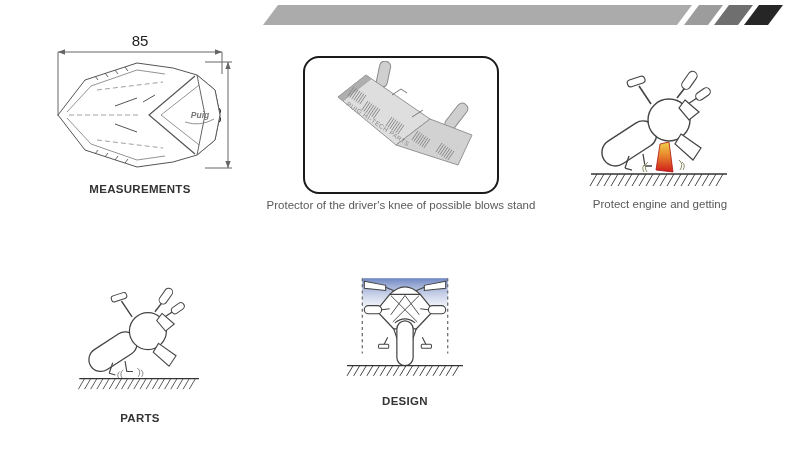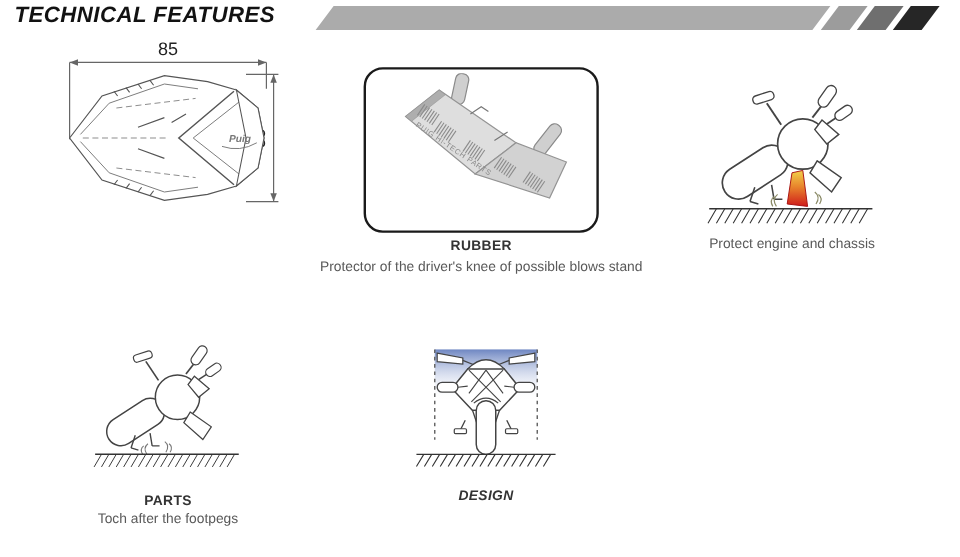--- a/index.html
+++ b/index.html
@@ -15,21 +15,20 @@
   .rubber-box{width:192px;height:134px;margin:6px auto 0;border:2px solid #1a1a1a;
               border-radius:16px;display:flex;align-items:center;justify-content:center;}
   svg{display:block;margin:0 auto;}
   .mt4{margin-top:4px;} .mt3{margin-top:3px;} .mt13{margin-top:13px;} .mt16{margin-top:16px;}
 </style>
 </head>
 <body>
 
 <div class="page">
 
-  <h1 class="title">TECHNICAL FEATURES</h1>
 
   <svg class="stripes" width="800" height="30" viewBox="0 0 800 30">
     <polygon points="278,5 692,5 677,25 263,25" fill="#ababab"></polygon>
     <polygon points="699,5 723,5 708,25 684,25" fill="#9c9c9c"></polygon>
     <polygon points="729,5 753,5 738,25 714,25" fill="#6f6f6f"></polygon>
     <polygon points="759,5 783,5 768,25 744,25" fill="#262626"></polygon>
   </svg>
 
   <div class="panel" style="left:38px;top:32px;width:204px;">
     <svg width="190" height="150" viewBox="0 0 190 150">
@@ -60,20 +59,21 @@
         <line x1="52" y1="58" x2="118" y2="50" stroke="#888" stroke-width=".8" stroke-dasharray="5,3"></line>
         <line x1="52" y1="108" x2="118" y2="116" stroke="#888" stroke-width=".8" stroke-dasharray="5,3"></line>
         <line x1="24" y1="83" x2="96" y2="83" stroke="#888" stroke-width=".8" stroke-dasharray="5,3"></line>
         <path d="M70,74 L92,66 M70,92 L92,100 M98,70 L110,63" stroke="#555" stroke-width="1" fill="none"></path>
         <path d="M50,44 L53,48 M60,41 L63,45 M70,38 L73,42 M80,35 L83,39
                  M50,122 L53,118 M60,125 L63,121 M70,128 L73,124 M80,131 L83,127" stroke="#555" stroke-width=".9" fill="none"></path>
         <text x="155" y="86" text-anchor="middle" font-size="8.5" font-style="italic" font-weight="700" fill="#777">Puig</text>
         <path d="M140,90 Q155,95 169,87" stroke="#777" stroke-width=".8" fill="none"></path>
       </g>
     </svg>
+    <div class="panel-label">MEASUREMENTS</div>
   </div>
 
   <div class="panel" style="left:251px;top:50px;width:300px;">
     <div class="rubber-box">
       <svg width="186" height="128" viewBox="0 0 186 128">
         <defs>
           <g id="vent" stroke="#8a8a8a" stroke-width=".9">
             <line x1="0" y1="0" x2="0" y2="11"></line>
               <line x1="2.4" y1="0" x2="2.4" y2="11"></line>
             <line x1="4.8" y1="0" x2="4.8" y2="11"></line>
@@ -92,21 +92,20 @@
           <use href="#vent" transform="translate(46,26) rotate(34)"></use>
           <use href="#vent" transform="translate(60,40) rotate(34)"></use>
           <use href="#vent" transform="translate(84,56) rotate(34)"></use>
           <use href="#vent" transform="translate(110,70) rotate(34)"></use>
           <use href="#vent" transform="translate(134,82) rotate(34)"></use>
         </g>
         <path d="M84,34 l9,-6 l6,4 M104,56 l11,-7" stroke="#777" stroke-width="1" fill="none"></path>
         <text transform="translate(38,44) rotate(34)" font-size="6.2" letter-spacing=".6" fill="#8a8a8a">PUIG HI-TECH PARTS</text>
       </svg>
     </div>
-    <div class="panel-label mt4">RUBBER</div>
     <div class="panel-caption mt3">
       <span>Protector of the driver's knee of possible blows stand</span>
     </div>
   </div>
 
   <div class="panel" style="left:575px;top:50px;width:170px;">
     <svg width="150" height="126" viewBox="0 0 150 126" style="margin-top:20px">
       <defs>
         <linearGradient id="gradPin" x1="0" y1="0" x2="0" y2="1">
           <stop offset="0" stop-color="#f2d24b"></stop>
@@ -130,21 +129,21 @@
       <polygon points="75,74 84,72 88,102 71,100" fill="url(#gradPin)" stroke="#a81212" stroke-width=".8"></polygon>
       <path d="M63,92 q-5,4 -1,10 M60,94 q-4,3 -1,8 M94,90 q5,4 1,10 M97,92 q4,3 1,8" stroke="#8a8a66" stroke-width="1" fill="none"></path>
       <g stroke="#333">
         <line x1="6" y1="104" x2="142" y2="104" stroke-width="1.3"></line>
         <path stroke-width=".9" d="M12,104 l-7,12 M19,104 l-7,12 M26,104 l-7,12 M33,104 l-7,12 M40,104 l-7,12
           M47,104 l-7,12 M54,104 l-7,12 M61,104 l-7,12 M68,104 l-7,12 M75,104 l-7,12 M82,104 l-7,12
           M89,104 l-7,12 M96,104 l-7,12 M103,104 l-7,12 M110,104 l-7,12 M117,104 l-7,12 M124,104 l-7,12
           M131,104 l-7,12 M138,104 l-7,12"></path>
       </g>
     </svg>
-    <div class="panel-caption">Protect engine and chassis</div>
+    <div class="panel-caption">Protect engine and getting</div>
   </div>
 
   <div class="panel" style="left:42px;top:285px;width:196px;">
     <svg width="132" height="111" viewBox="0 0 150 126" style="margin-top:2px">
       <g fill="#fff" stroke="#444">
         <line x1="66" y1="34" x2="54" y2="16" stroke-width="1.6"></line>
         <rect x="42" y="8" width="18" height="7" rx="3" transform="rotate(-18 51 11)" stroke-width="1.1"></rect>
         <line x1="92" y1="28" x2="106" y2="10" stroke-width="1.6"></line>
         <rect x="100" y="0" width="9" height="20" rx="4.5" transform="rotate(35 104 10)" stroke-width="1.1"></rect>
         <line x1="100" y1="36" x2="118" y2="24" stroke-width="1.4"></line>
@@ -158,24 +157,23 @@
       <path d="M56,94 q-5,4 -1,10 M52,96 q-4,3 -1,8 M72,92 q5,4 1,10 M76,94 q4,3 1,8" stroke="#777" stroke-width="1" fill="none"></path>
       <g stroke="#333">
         <line x1="6" y1="104" x2="142" y2="104" stroke-width="1.3"></line>
         <path stroke-width=".9" d="M12,104 l-7,12 M19,104 l-7,12 M26,104 l-7,12 M33,104 l-7,12 M40,104 l-7,12
           M47,104 l-7,12 M54,104 l-7,12 M61,104 l-7,12 M68,104 l-7,12 M75,104 l-7,12 M82,104 l-7,12
           M89,104 l-7,12 M96,104 l-7,12 M103,104 l-7,12 M110,104 l-7,12 M117,104 l-7,12 M124,104 l-7,12
           M131,104 l-7,12 M138,104 l-7,12"></path>
       </g>
     </svg>
     <div class="panel-label mt13">PARTS</div>
-    <div class="panel-caption">Toch after the footpegs</div>
-  </div>
-
-  <div class="panel" style="left:295px;top:283px;width:220px;font-style:italic;">
+  </div>
+
+  <div class="panel" style="left:295px;top:270px;width:220px;">
     <svg width="120" height="102" viewBox="0 0 118 100" style="margin-top:6px">
       <defs>
         <linearGradient id="gradBlue" x1="0" y1="0" x2="0" y2="1">
           <stop offset="0" stop-color="#6e86c2"></stop>
           <stop offset="1" stop-color="#ffffff" stop-opacity="0"></stop>
         </linearGradient>
       </defs>
       <rect x="17" y="2" width="84" height="42" fill="url(#gradBlue)"></rect>
       <g stroke="#666" stroke-width="1.2" stroke-dasharray="3,3">
         <line x1="17" y1="2" x2="17" y2="76"></line>

